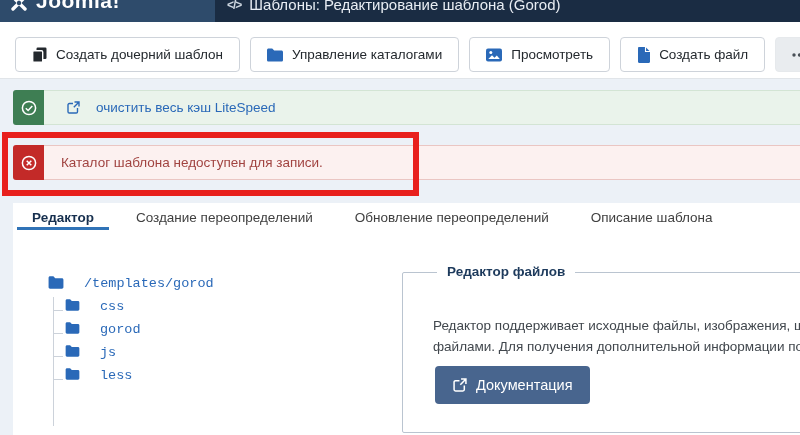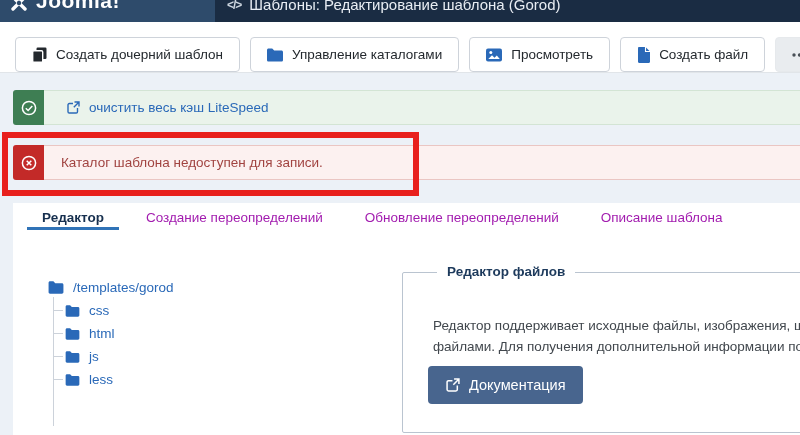--- a/index.html
+++ b/index.html
@@ -9,67 +9,67 @@
   
   .topbar{position:absolute;top:0;left:0;width:100%;height:22px;display:flex;}
   .brand{width:215px;height:22px;background:#2e4b6b;position:relative;overflow:hidden;flex:none;cursor:pointer;}
   .brand svg{position:absolute;left:8px;top:-8px;}
   .brand-text{position:absolute;left:36px;top:-11px;color:#fff;font-size:21px;font-weight:bold;letter-spacing:.5px;}
   .titlebar{flex:1;background:#1a2c43;position:relative;overflow:hidden;color:#e8edf3;}
   .title-inner{position:absolute;left:12px;top:-4px;font-size:15px;display:flex;gap:8px;align-items:center;white-space:nowrap;}
   .code-icon{font-weight:bold;font-size:12px;letter-spacing:-1px;color:#cdd6e0;}
 
   
-  .toolbar{position:absolute;top:22px;left:0;width:100%;height:51px;background:#fff;
+  .toolbar{position:absolute;top:22px;left:0;width:100%;height:57px;background:#fff;
            border-bottom:1px solid #e1e5e9;display:flex;gap:10px;padding:15px 0 0 15px;box-sizing:border-box;}
   .tbtn{display:inline-flex;align-items:center;gap:9px;height:35px;padding:0 16px;background:#fff;
         border:1px solid #ced3da;border-radius:4px;font-size:13.5px;color:#24292e;white-space:nowrap;
         font-family:inherit;cursor:pointer;flex:none;}
   .tbtn.disabled{background:#e9ecef;border-color:#e6e9ec;color:#70787f;}
 
   
   .alert{position:absolute;left:13px;width:792px;height:35px;display:flex;}
   .alert-success{top:90px;}
   .alert-error{top:145px;}
   .alert-icon{width:31px;flex:none;display:flex;align-items:center;justify-content:center;border-radius:3px 0 0 3px;}
   .alert-success .alert-icon{background:#3e7e53;}
   .alert-error .alert-icon{background:#c32a28;}
   .alert-body{flex:1;display:flex;align-items:center;padding-left:17px;font-size:13.5px;
               border:1px solid transparent;border-left:none;border-radius:0 3px 3px 0;white-space:nowrap;overflow:hidden;}
   .alert-success .alert-body{background:#eaf3eb;border-color:#d3e4d4;color:#33483a;}
   .alert-error .alert-body{background:#fcf1f0;border-color:#eac6c3;color:#a14441;}
-  .alert-link{color:#2a69b8;text-decoration:none;display:inline-flex;align-items:center;gap:9px;margin-left:6px;cursor:pointer;}
+  .alert-link{color:#2a69b8;text-decoration:none;display:inline-flex;align-items:center;gap:16px;margin-left:6px;cursor:pointer;}
 
   
   .annotation{position:absolute;left:2px;top:132px;width:417px;height:64px;border:6px solid #e8201d;
               box-sizing:border-box;z-index:40;pointer-events:none;}
 
   
   .card{position:absolute;left:13px;top:203px;width:787px;height:232px;background:#fff;}
 
-  .tabs{display:flex;gap:12px;padding-left:14px;height:27px;align-items:stretch;}
-  .tab{font-size:13.5px;color:#a21caf;padding:7px 15px 4px;background:none;border:none;
+  .tabs{display:flex;gap:12px;padding-left:4px;height:27px;align-items:stretch;}
+  .tab{font-size:13.5px;color:#404040;padding:7px 15px 4px;background:none;border:none;
        border-bottom:3px solid transparent;font-family:inherit;white-space:nowrap;cursor:pointer;}
   .tab.active{font-weight:bold;border-bottom-color:#3073b7;color:#17304f;}
 
   
   .tree{position:absolute;left:35px;top:73px;font-size:13.5px;}
-  .tree-row{height:23px;display:flex;align-items:center;gap:9px;position:relative;cursor:pointer;}
+  .tree-row{height:23px;display:flex;gap:20px;position:relative;cursor:pointer;font-family:Liberation Mono, monospace;}
   .tree-row a{color:#2a69b8;text-decoration:none;}
   .tree-row.child{padding-left:17px;}
   .tree-row.child::before{content:"";position:absolute;left:5px;top:11px;width:10px;height:1px;background:#ccd2da;}
   .tree-vline{position:absolute;left:5px;top:21px;width:1px;height:129px;background:#ccd2da;}
 
   
   .fs{position:absolute;left:389px;top:69px;width:420px;height:161px;border:1px solid #bac4d0;
       border-radius:2px;box-sizing:border-box;}
   .fs-legend{position:absolute;left:34px;top:-9px;background:#fff;padding:0 10px;font-size:13.5px;
              font-weight:bold;color:#1d3a5c;white-space:nowrap;}
   .fs-text{position:absolute;left:30px;top:42px;font-size:13.5px;color:#41474d;line-height:21px;white-space:nowrap;}
-  .doc-btn{position:absolute;left:25px;top:93px;height:38px;padding:0 18px;background:#48658e;color:#fff;
+  .doc-btn{position:absolute;left:32px;top:93px;height:38px;padding:0 18px;background:#48658e;color:#fff;
            border:none;border-radius:4px;font-size:14.5px;display:inline-flex;align-items:center;gap:9px;
            font-family:inherit;cursor:pointer;white-space:nowrap;}
 </style>
 </head>
 <body>
 
 <div class="page">
 
   <header class="topbar">
     <div class="brand">
@@ -181,21 +181,21 @@
       <div class="tree-row child">
         <svg width="15" height="12" viewBox="0 0 16 14">
             <path d="M0 2 C0 1.1 .7.4 1.6.4 H5.2 L7.2 2.4 H14.4 C15.3 2.4 16 3.1 16 4 V12 C16 12.9 15.3 13.6 14.4 13.6 H1.6 C.7 13.6 0 12.9 0 12 Z" fill="#2a69b8"></path>
           </svg>
         <a>css</a>
       </div>
       <div class="tree-row child">
         <svg width="15" height="12" viewBox="0 0 16 14">
             <path d="M0 2 C0 1.1 .7.4 1.6.4 H5.2 L7.2 2.4 H14.4 C15.3 2.4 16 3.1 16 4 V12 C16 12.9 15.3 13.6 14.4 13.6 H1.6 C.7 13.6 0 12.9 0 12 Z" fill="#2a69b8"></path>
           </svg>
-        <a>html</a>
+        <a>gorod</a>
       </div>
       <div class="tree-row child">
         <svg width="15" height="12" viewBox="0 0 16 14">
             <path d="M0 2 C0 1.1 .7.4 1.6.4 H5.2 L7.2 2.4 H14.4 C15.3 2.4 16 3.1 16 4 V12 C16 12.9 15.3 13.6 14.4 13.6 H1.6 C.7 13.6 0 12.9 0 12 Z" fill="#2a69b8"></path>
           </svg>
         <a>js</a>
       </div>
       <div class="tree-row child">
         <svg width="15" height="12" viewBox="0 0 16 14">
             <path d="M0 2 C0 1.1 .7.4 1.6.4 H5.2 L7.2 2.4 H14.4 C15.3 2.4 16 3.1 16 4 V12 C16 12.9 15.3 13.6 14.4 13.6 H1.6 C.7 13.6 0 12.9 0 12 Z" fill="#2a69b8"></path>

